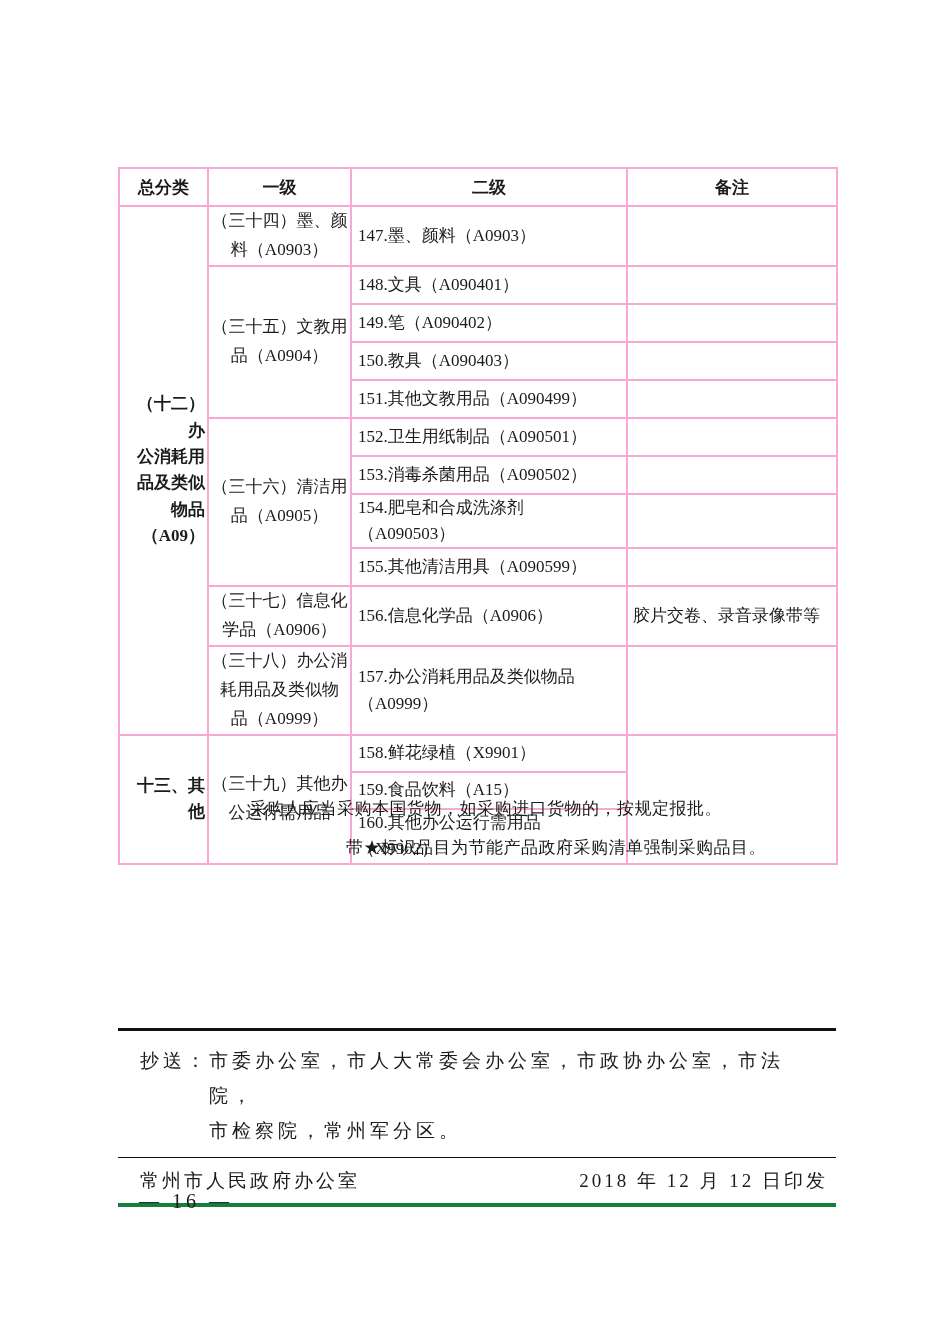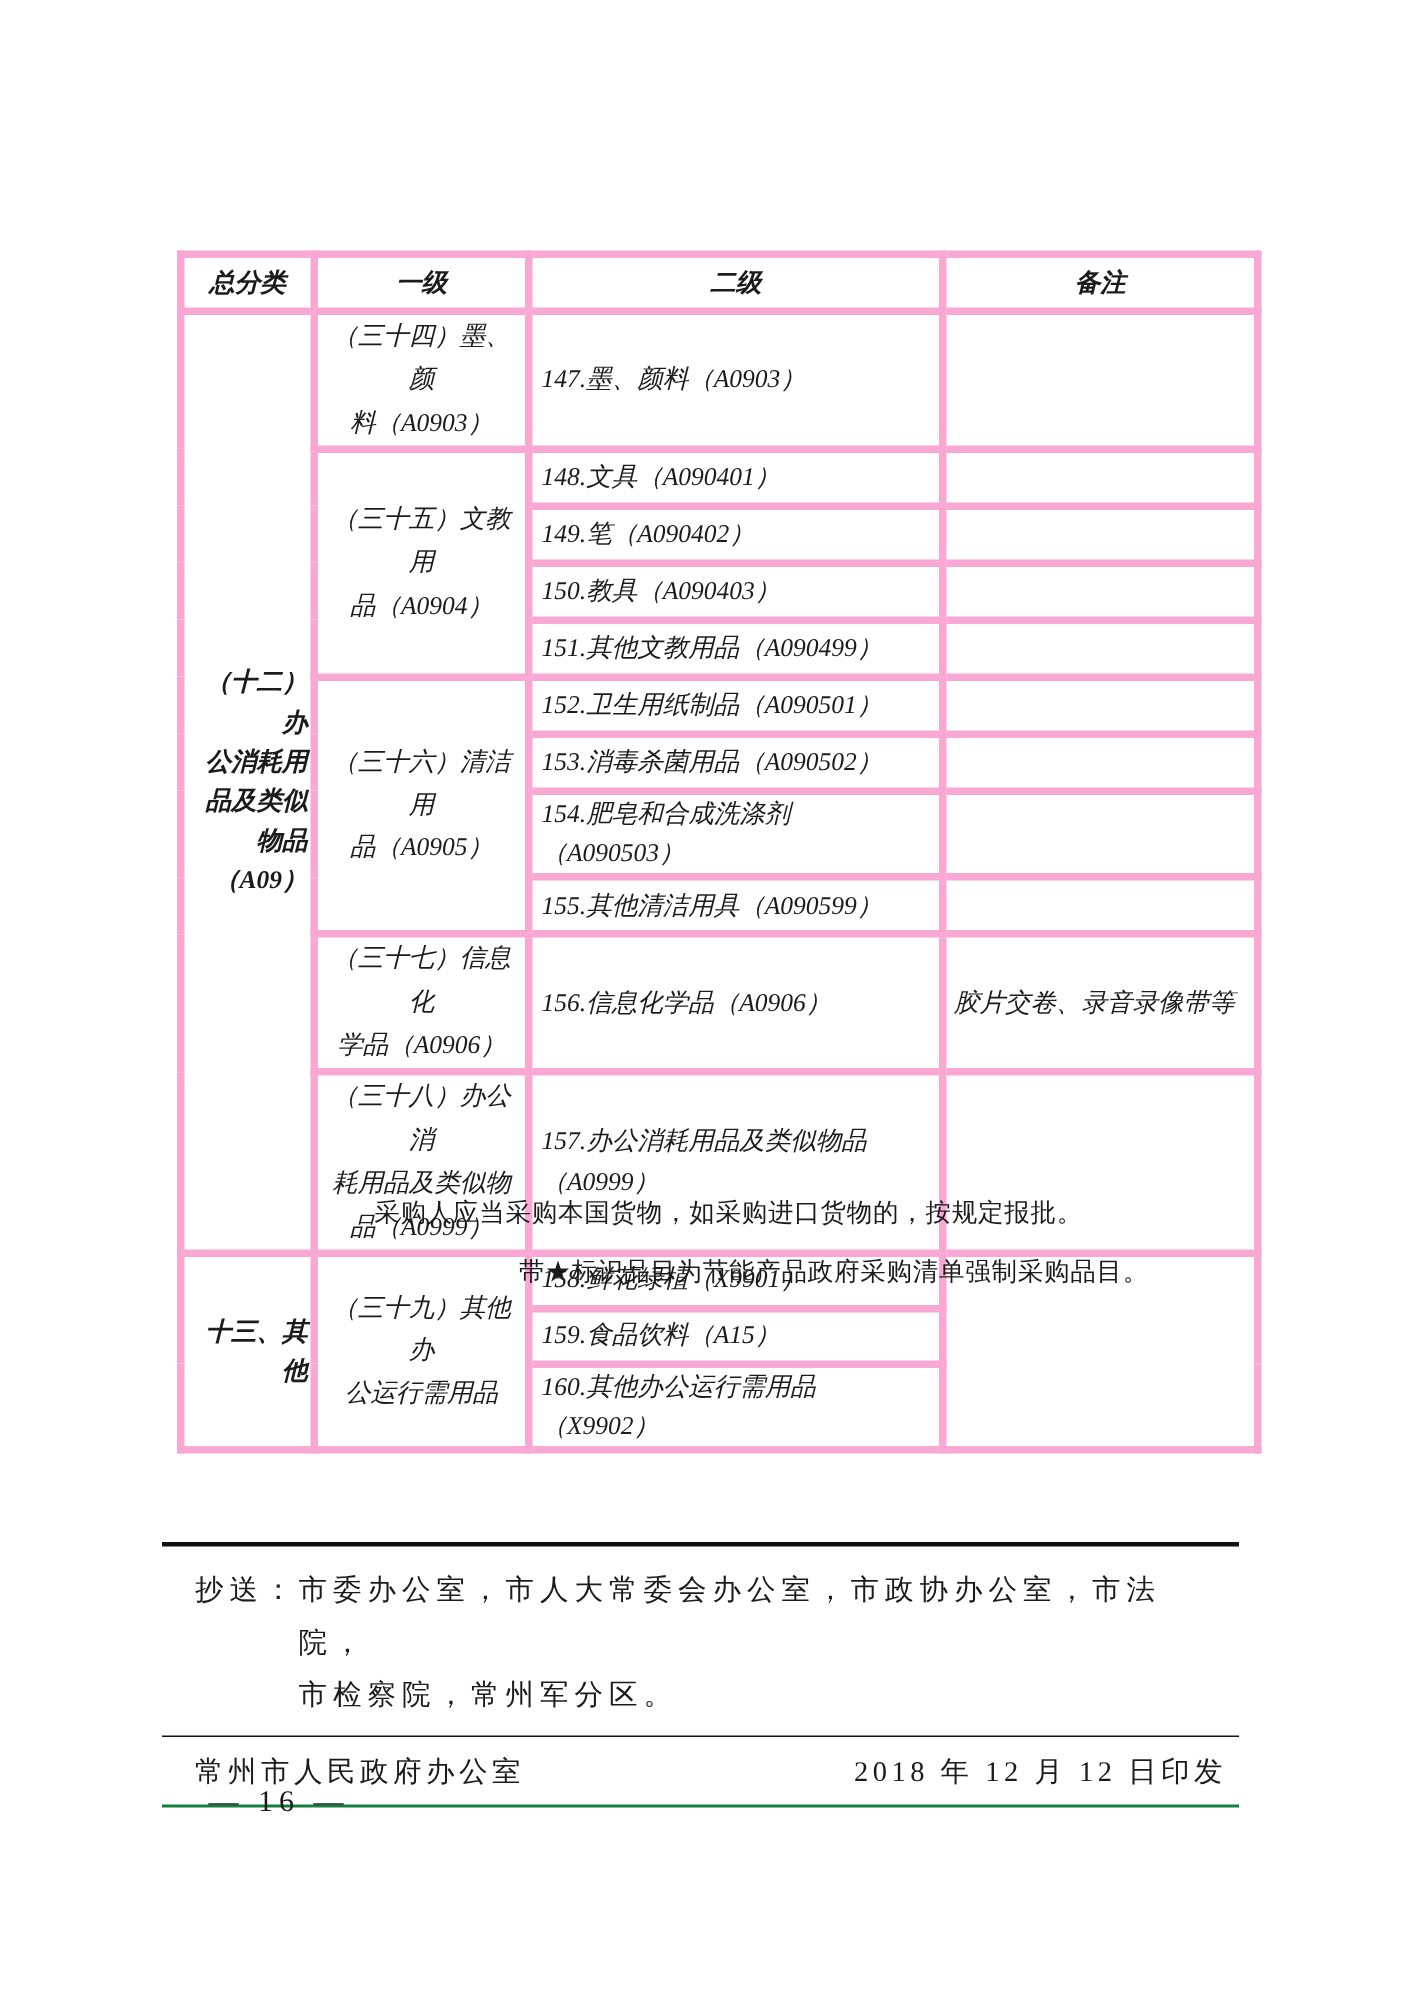--- a/index.html
+++ b/index.html
@@ -16,24 +16,23 @@
   table.catalog {
     position: absolute;
     left: 118px; top: 167px;
     width: 718px;
     border-collapse: collapse;
     table-layout: fixed;
     border: 2px solid #3c3c3c;
     font-size: 17px;
   }
   table.catalog th, table.catalog td {
-    border: 5px solid #f9a8d4;
+    border: 2px solid #f9a8d4;
     vertical-align: middle;
     overflow: hidden;
-    font-style: italic;
   }
   table.catalog th {
     font-weight: bold;
     text-align: center;
     height: 38px;
   }
   td.cat {
     text-align: right;
     font-weight: bold;
     white-space: pre-line;
@@ -71,24 +70,24 @@
     font-size: 17px;
     letter-spacing: 0.5px;
     text-align: right;
   }
   .note1 { top: 797px; }
   .note2 { top: 836px; margin-left: 44px; }
 
   
   .footer {
     position: absolute;
-    left: 108px; top: 1028px;
+    left: 118px; top: 1028px;
     width: 718px;
     border-top: 3px solid #111111;
-    border-bottom: 2px solid #15803d;
+    border-bottom: 4px solid #15803d;
     font-size: 19px;
   }
   .cc-block {
     display: flex;
     padding: 12px 8px 9px 22px;
     letter-spacing: 4px;
     line-height: 35px;
   }
   .cc-label { flex: none; }
   .issuer-row {

